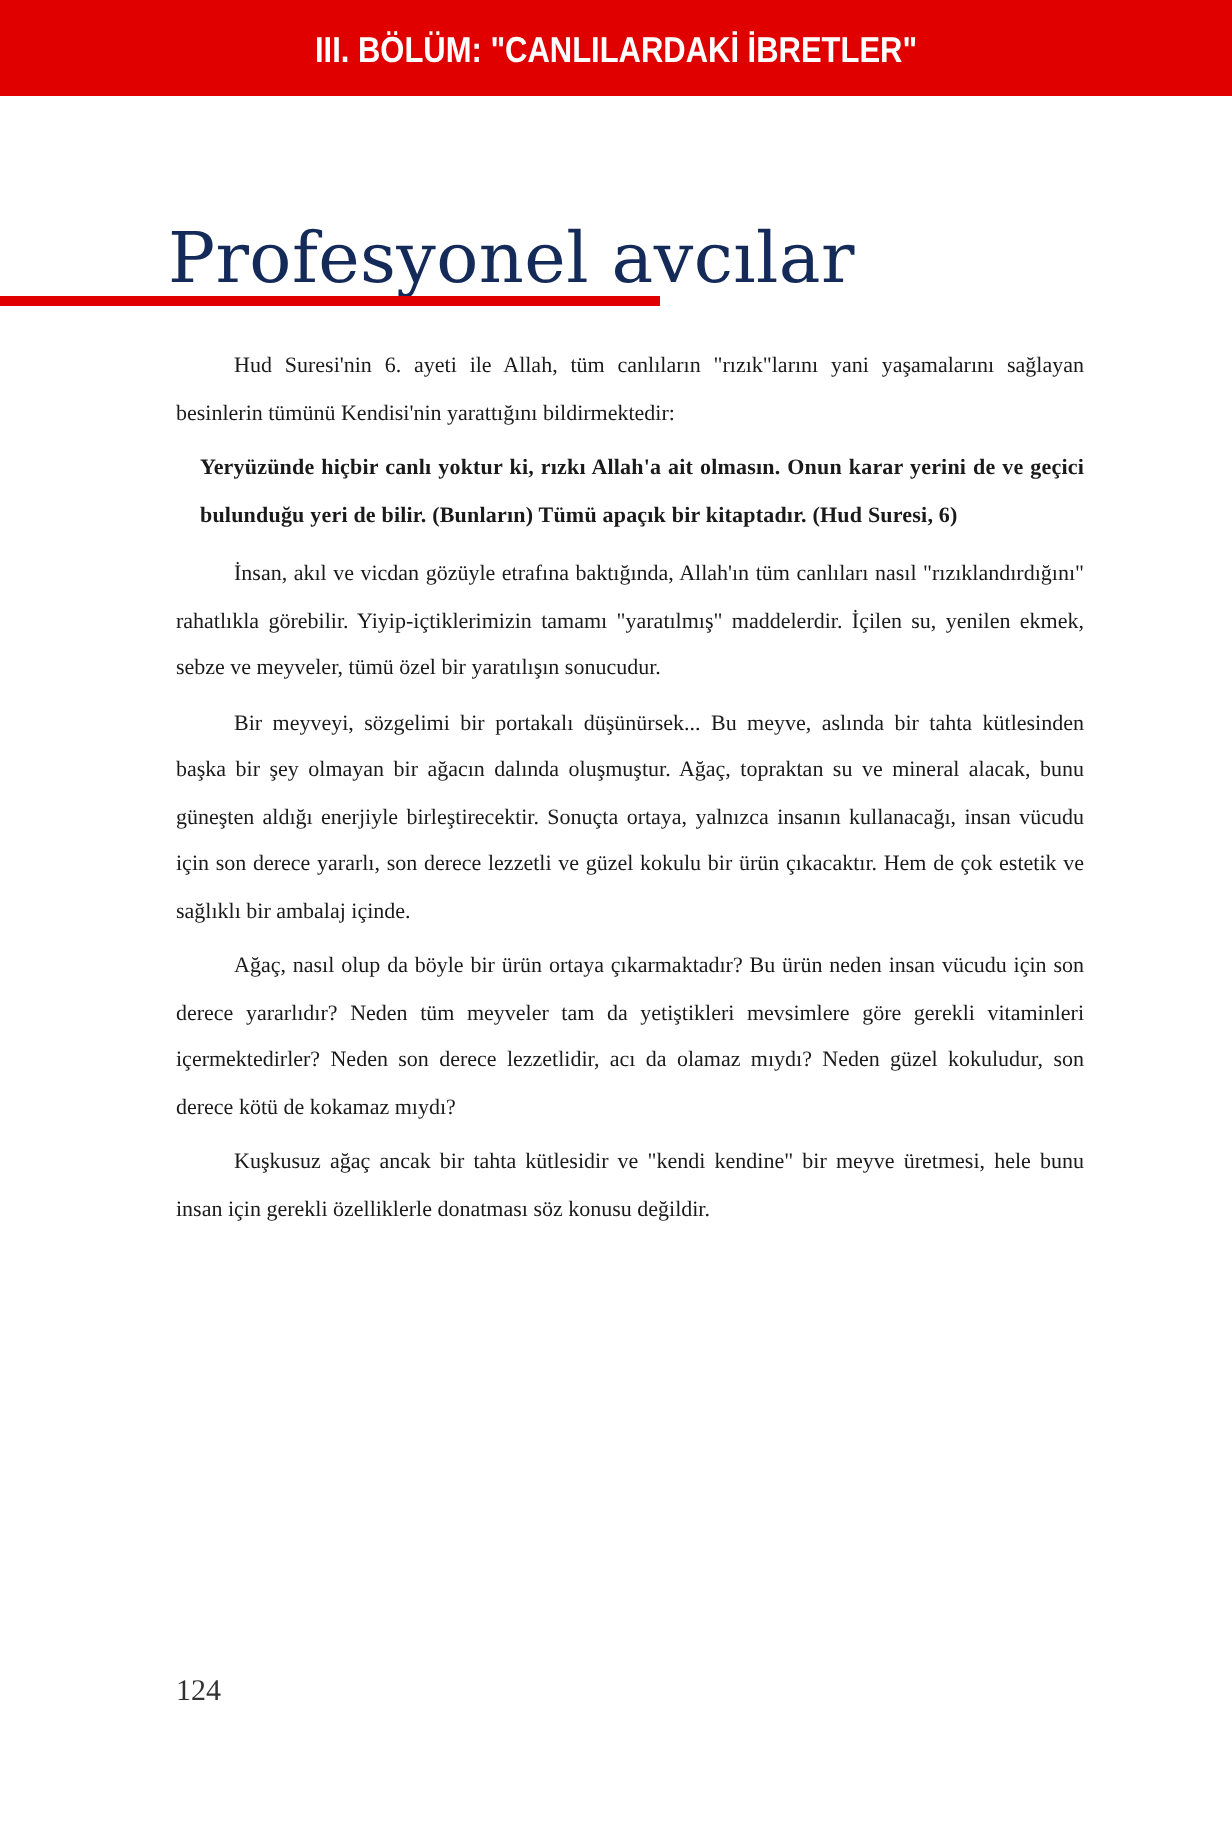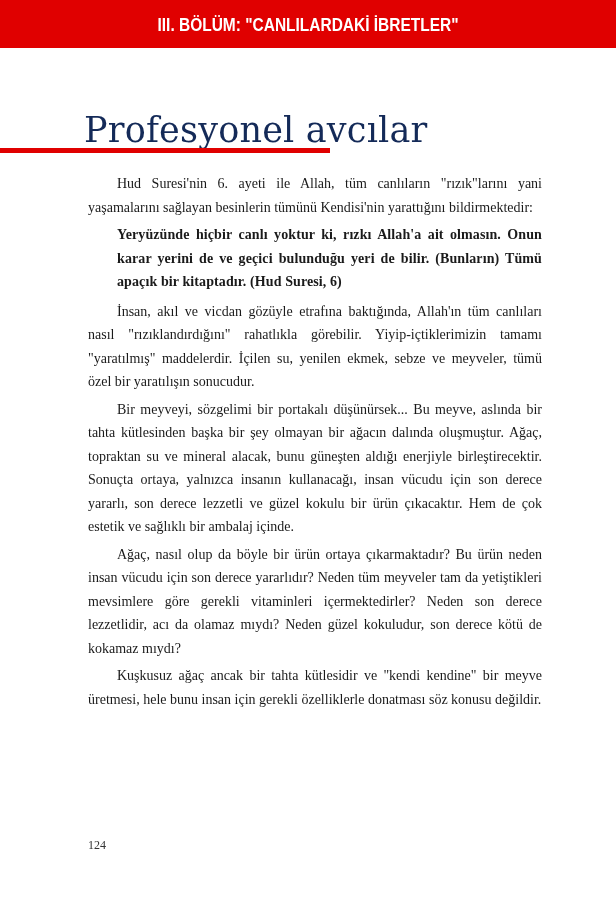--- a/index.html
+++ b/index.html
@@ -50,41 +50,41 @@
       width: 330px;
       height: 5px;
       background: #e00000;
     }
     .content {
       position: absolute;
       left: 88px;
       top: 172px;
       width: 454px;
       font-family: "Liberation Serif", serif;
-      font-size: 14px;
+      font-size: 11px;
       line-height: 23.5px;
       color: #1a1a1a;
     }
     .content p {
       margin: 0 0 4px 0;
       text-align: justify;
       text-indent: 29px;
     }
     .content p.quote {
       font-weight: bold;
       text-indent: 0;
-      margin: 4px 0 6px 29px;
+      margin: 4px 0 6px 12px;
       letter-spacing: 0.1px;
     }
     .page-number {
       position: absolute;
       left: 88px;
       top: 838px;
       font-family: "Liberation Serif", serif;
-      font-size: 12px;
+      font-size: 15px;
       color: #333333;
     }
   </style>
 </head>
 <body>
 
 <div class="header-band">
   <span class="header-title">III. BÖLÜM: "CANLILARDAKİ İBRETLER"</span>
 </div>
 

